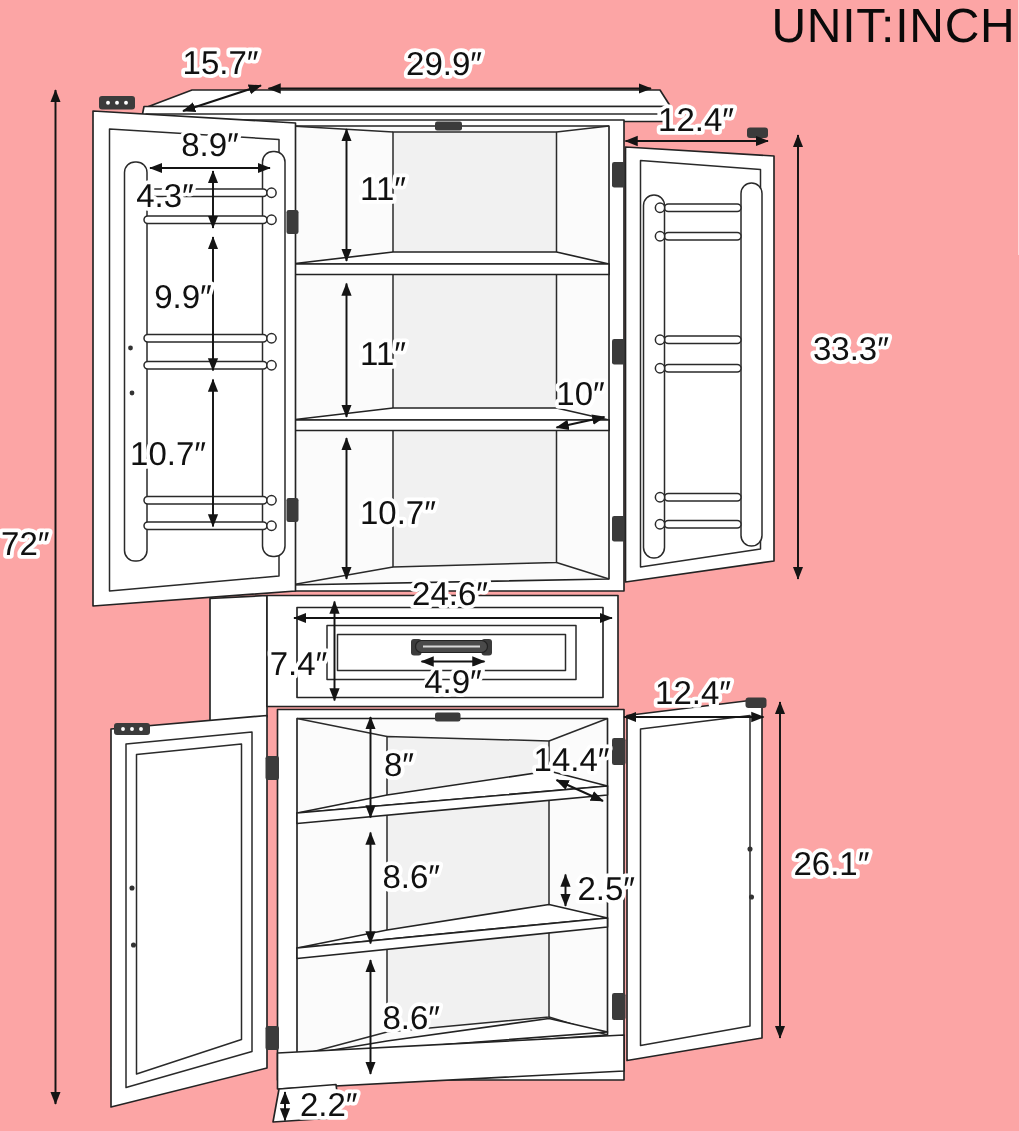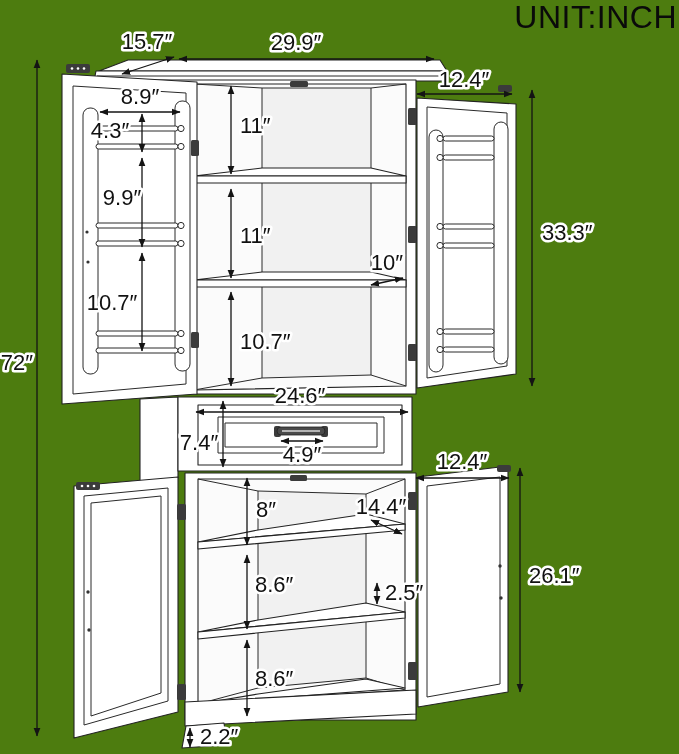--- a/index.html
+++ b/index.html
@@ -1,16 +1,16 @@
 <!DOCTYPE html>
 <html><head>
 <meta charset="utf-8">
 <style>
   html,body{margin:0;padding:0;background:#ffffff;}
-  .stage{position:relative;width:679px;height:754px;background:#4d7c0f;overflow:hidden;}
+  .stage{position:relative;width:679px;height:754px;background:#fca5a5;overflow:hidden;}
   svg{display:block;}
   .outline{fill:#ffffff;stroke:#232323;stroke-width:1.1;stroke-linejoin:round;}
   .cavity{fill:#fbfbfb;stroke:#232323;stroke-width:1.1;stroke-linejoin:round;}
   .backpanel{fill:#f1f1f1;stroke:#2a2a2a;stroke-width:1;stroke-linejoin:round;}
   .thin{fill:none;stroke:#2a2a2a;stroke-width:1;stroke-linejoin:round;}
   .bar{fill:#ffffff;stroke:#2a2a2a;stroke-width:1;}
   .knob{fill:#ffffff;stroke:#2a2a2a;stroke-width:1;}
   .dark{fill:#3b3b3b;stroke:none;}
   .dim{stroke:#141414;stroke-width:1.3;fill:none;}
   .lbl{font-family:"Liberation Sans",sans-serif;font-size:22px;fill:#111;

